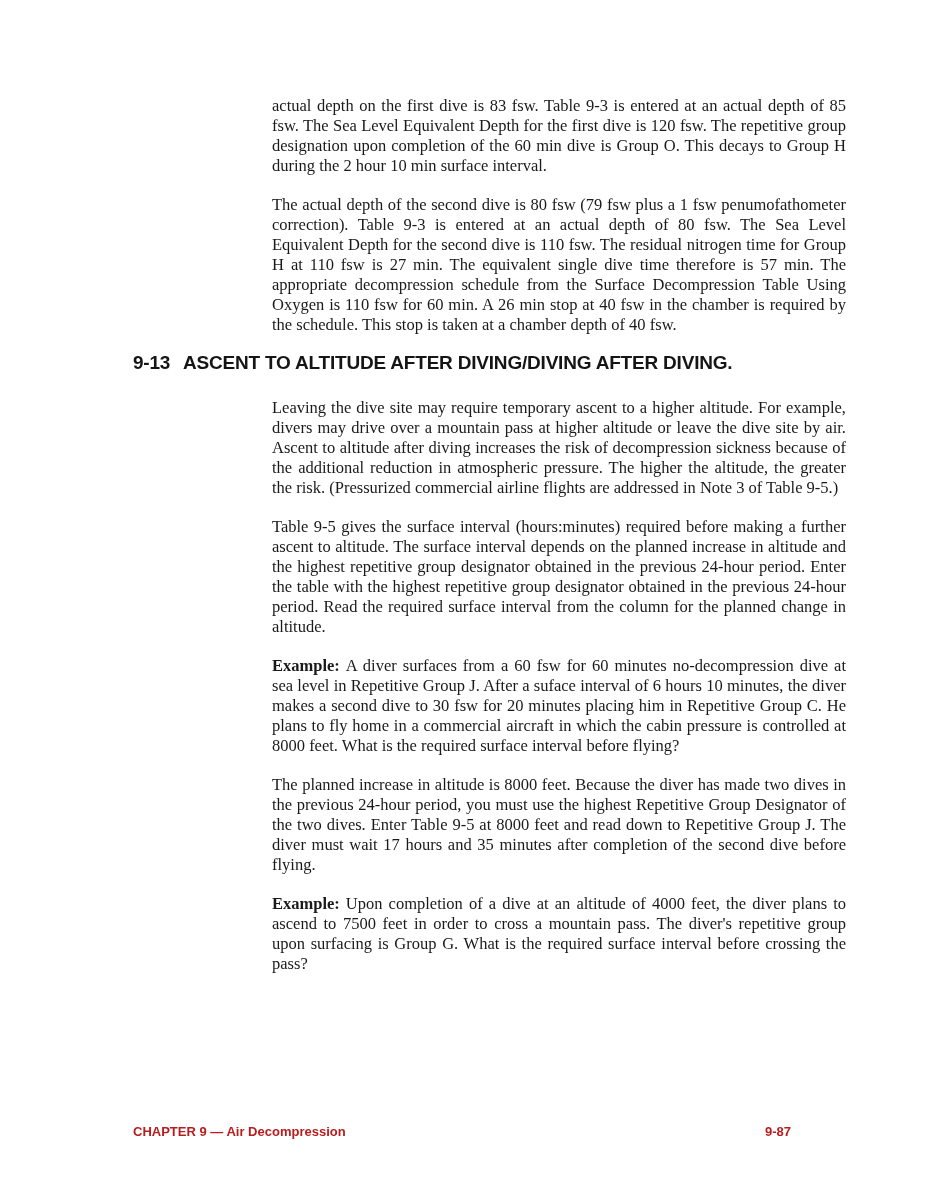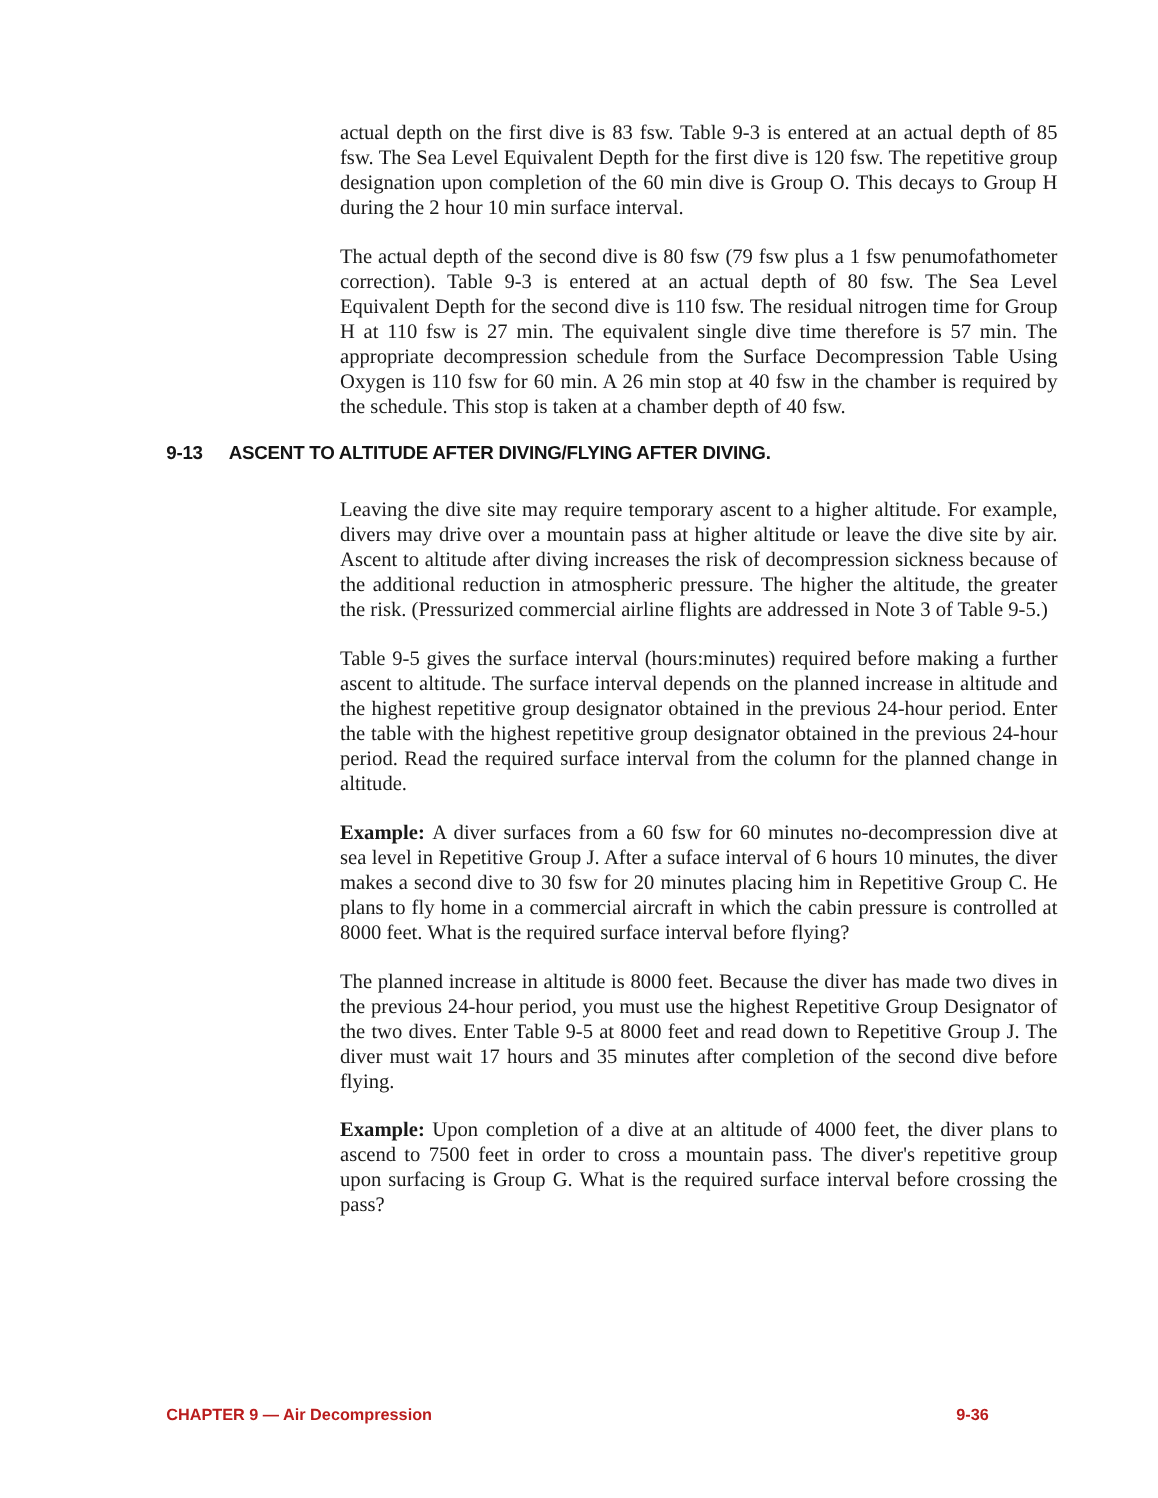--- a/index.html
+++ b/index.html
@@ -36,21 +36,21 @@
   }
   .section-heading {
     position: relative;
     left: -139px;
     width: 713px;
     display: flex;
     align-items: baseline;
     margin: 8px 0 26px 0;
     font-family: "Liberation Sans", sans-serif;
     font-weight: bold;
-    font-size: 15px;
+    font-size: 19px;
     line-height: 18px;
     letter-spacing: -0.2px;
     color: #151515;
     text-align: left;
     justify-content: flex-end;
   }
   .section-number {
     flex: 0 0 50px;
   }
   .section-title {
@@ -77,37 +77,37 @@
 
   <div class="body-text">
 
     <p>actual depth on the first dive is 83 fsw. Table 9-3 is entered at an actual depth of 85 fsw.  The Sea Level Equivalent Depth for the first dive is 120 fsw.  The repetitive group designation upon completion of the 60 min dive is Group O. This decays to Group H during the 2 hour 10 min surface interval.</p>
 
     <p>The actual depth of the second dive is 80 fsw (79 fsw plus a 1 fsw penumofathometer correction). Table 9-3 is entered at an actual depth of 80 fsw. The Sea Level Equivalent Depth for the second dive is 110 fsw. The residual nitrogen time for Group H at 110 fsw is 27 min. The equivalent single dive time therefore is 57 min. The appropriate decompression schedule from the Surface Decompression Table Using Oxygen is 110 fsw for 60 min. A  26 min stop at 40 fsw in the chamber is required by the schedule. This stop is taken at a chamber depth of 40 fsw.</p>
 
 
     <div class="section-heading">
       <span class="section-number">9-13</span>
-      <span class="section-title">ASCENT TO ALTITUDE AFTER DIVING/FLYING AFTER DIVING.</span>
+      <span class="section-title">ASCENT TO ALTITUDE AFTER DIVING/DIVING AFTER DIVING.</span>
     </div>
 
     <p>Leaving the dive site may require temporary ascent to a higher altitude. For example, divers may drive over a mountain pass at higher altitude or leave the dive site by air. Ascent to altitude after diving increases the risk of decompression sickness because of the additional reduction in atmospheric pressure. The higher the altitude, the greater the risk. (Pressurized commercial airline flights are addressed in Note 3 of Table 9-5.)</p>
 
     <p>Table 9-5  gives the surface interval (hours:minutes) required before making a further ascent to altitude. The surface interval depends on the planned increase in altitude and the highest repetitive group designator obtained in the previous 24-hour period. Enter the table with the highest repetitive group designator obtained in the previous 24-hour period. Read the required surface interval from the column for the planned change in altitude.</p>
 
     <p>
       <span class="example-label">Example:</span><span>A diver surfaces from a 60 fsw for 60 minutes no-decompression dive at sea level in Repetitive Group J. After a suface interval of 6 hours 10 minutes, the diver makes a second dive to 30 fsw for 20 minutes placing him in Repetitive Group C. He plans to fly home in a commercial aircraft in which the cabin pressure is controlled at 8000 feet. What is the required surface interval before flying?</span>
     </p>
 
     <p>The planned increase in altitude is 8000 feet. Because the diver has made two dives in the previous 24-hour period, you must use the highest Repetitive Group Designator of the two dives. Enter Table 9-5 at 8000 feet and read down to Repetitive Group J. The diver must wait 17 hours and 35 minutes after completion of the second dive before flying.</p>
 
     <p>
       <span class="example-label">Example:</span><span>Upon completion of a dive at an altitude of 4000 feet, the diver plans to ascend to 7500 feet in order to cross a mountain pass.  The diver's repetitive group upon surfacing is Group G.  What is the required surface interval before crossing the pass?</span>
     </p>
 
   </div>
 
   <div class="footer">
     <span>CHAPTER 9 — Air Decompression</span>
-    <span>9-36</span>
+    <span>9-87</span>
   </div>
 
 </div>
 
 </body></html>

